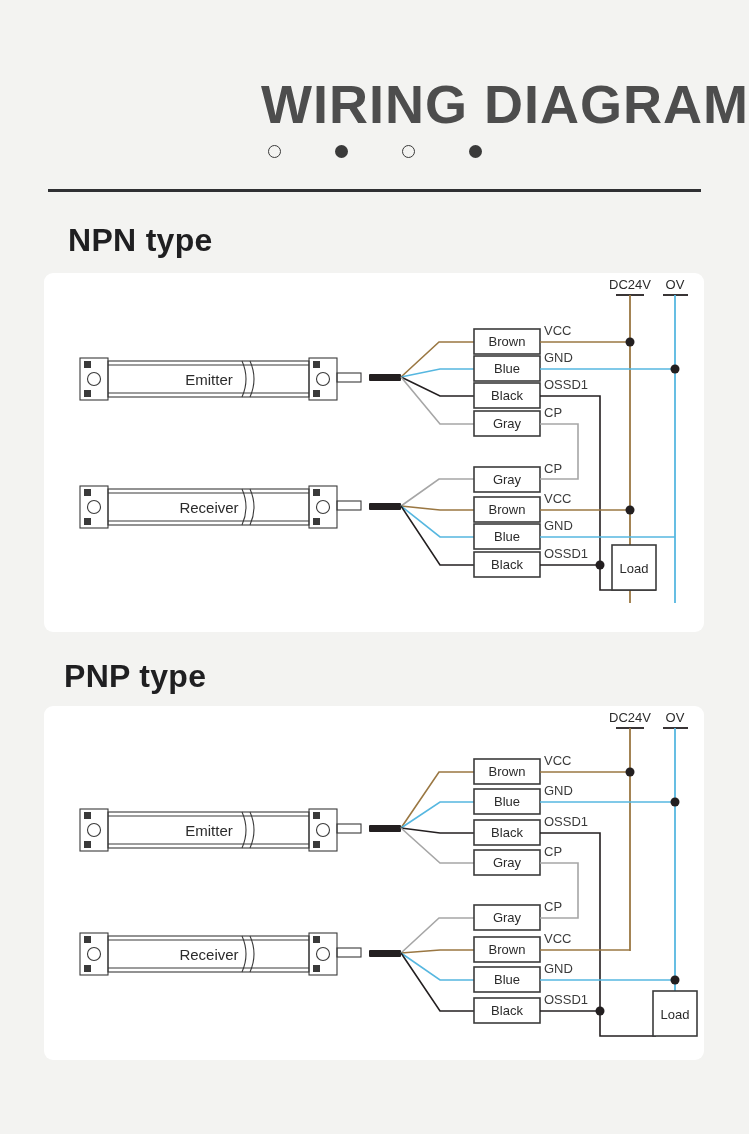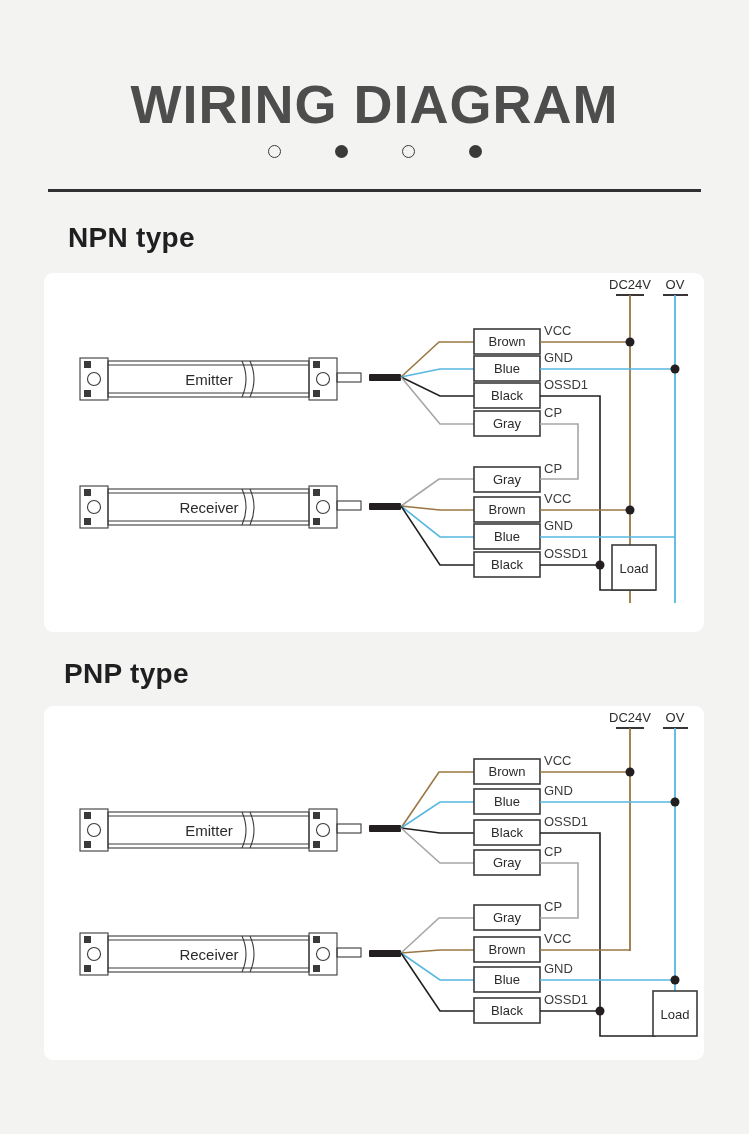--- a/index.html
+++ b/index.html
@@ -19,21 +19,21 @@
     width: 749px;
     height: 1134px;
   }
 
   
   .title {
     position: absolute;
     left: 0;
     top: 72px;
     width: 749px;
-    text-align: center;
+    text-align: right;
     font-size: 54px;
     font-weight: bold;
     letter-spacing: 1px;
     color: #4d4d4d;
     font-family: "Liberation Sans", sans-serif;
     line-height: 64px;
   }
   .dots {
     position: absolute;
     left: 0;
@@ -61,21 +61,21 @@
     left: 48px;
     top: 189px;
     width: 653px;
     height: 3px;
     background: #2f3033;
   }
 
   
   .section-heading {
     position: absolute;
-    font-size: 28px;
+    font-size: 32px;
     font-weight: bold;
     color: #1f1f21;
     letter-spacing: 0.3px;
   }
   #npn-heading { left: 68px; top: 222px; }
   #pnp-heading { left: 64px; top: 658px; }
 
   
   .panel {
     position: absolute;

